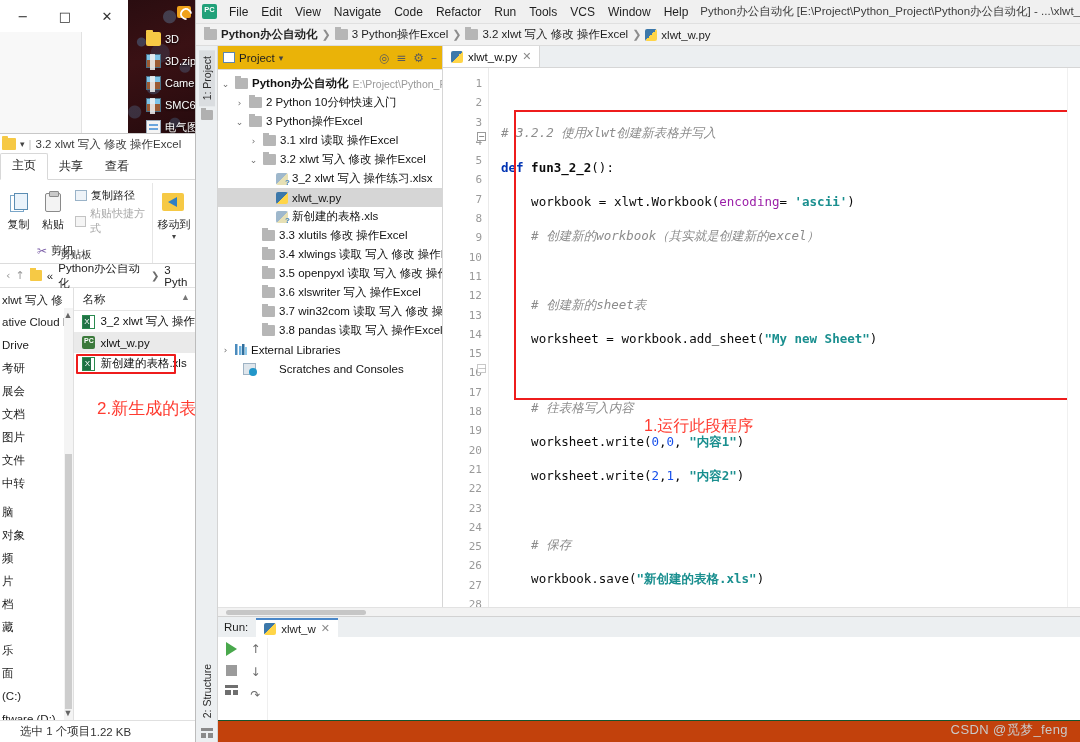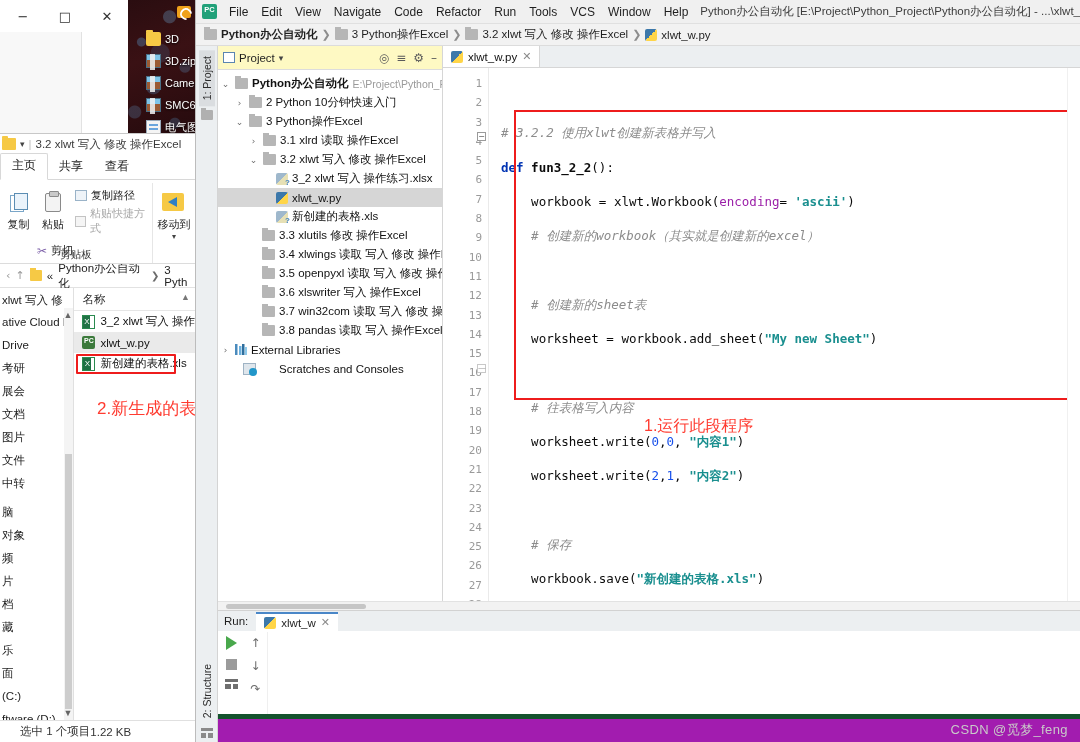--- a/index.html
+++ b/index.html
@@ -231,21 +231,21 @@
       linear-gradient(#8a8a8a,#8a8a8a) 0 0/12px 3px no-repeat,
       linear-gradient(#8a8a8a,#8a8a8a) 0 5px/5px 5px no-repeat,
       linear-gradient(#8a8a8a,#8a8a8a) 7px 5px/5px 5px no-repeat;}
 
   .pc-center { flex:1; display:flex; flex-direction:column; min-width:0;}
   .pc-upper { flex:1; display:flex; min-height:0;}
 
   
   .proj-panel { width:225px; background:#ffffff; border-right:1px solid #d6d6d6; display:flex; flex-direction:column;}
   .proj-header {
-    height:24px; background:#fef9c3; display:flex; align-items:center; gap:11px;
+    height:24px; background:#eab308; display:flex; align-items:center; gap:11px;
     padding:0 5px; font-size:11.5px; color:#1f1f1f; border-bottom:1px solid #dcdcdc;
   }
   .proj-header .title { display:flex; align-items:center; gap:4px;}
   .proj-icon { width:12px;height:11px;background:#fff;border:1.5px solid #5b85b0;}
   .hdr-icons { margin-left:auto; display:flex; align-items:center; gap:7px; color:#5b5b5b; font-size:12px;
                font-family:"DejaVu Sans",sans-serif;}
   .proj-tree { flex:1; overflow:hidden; padding-top:4px; font-size:11.5px; color:#111; }
   .tnode { height:19px; display:flex; align-items:center; gap:4px; white-space:nowrap; padding-right:4px;}
   .tnode.sel { background:#d6d6d6; }
   .tw { width:11px; text-align:center; color:#6b6b6b; font-size:9px; font-family:"DejaVu Sans",sans-serif; flex:0 0 auto;}
@@ -315,21 +315,21 @@
   .play-tri { width:0;height:0;border-left:11px solid #49a84c;border-top:7px solid transparent;border-bottom:7px solid transparent;}
   .stop-sq { width:11px;height:11px;background:#9b9b9b;}
   .ic-console { width:13px;height:10px;background:linear-gradient(#6f6f6f,#6f6f6f) 0 0/13px 3px no-repeat, linear-gradient(#6f6f6f,#6f6f6f) 0 5px/6px 5px no-repeat, linear-gradient(#6f6f6f,#6f6f6f) 8px 5px/5px 5px no-repeat;}
   .ic-updown { color:#6a6a6a; font-size:12px; font-family:"DejaVu Sans",sans-serif;}
   .run-console {
     flex:1; padding:5px 0 0 6px; font-family:"DejaVu Sans Mono", monospace; font-size:12px;
     color:#2b2bd0; white-space:pre; overflow:hidden;
   }
   .run-console .line { height:21px; line-height:21px;}
 
-  .pc-statusbar { height:28px; background:#a21caf; border-top:5px solid #14532d; position:relative;}
+  .pc-statusbar { height:22px; background:#c2410c; border-top:1px solid #14532d; position:relative;}
   .watermark { position:absolute; right:12px; bottom:3px; font-size:13px; color:#c9c9c9; letter-spacing:.4px;}
 </style>
 </head>
 <body>
 
 <div id="desktop-layer">
   <div class="bg-window-titlebar">
     <div class="win-ctrl">−</div>
     <div class="win-ctrl">□</div>
     <div class="win-ctrl">✕</div>

